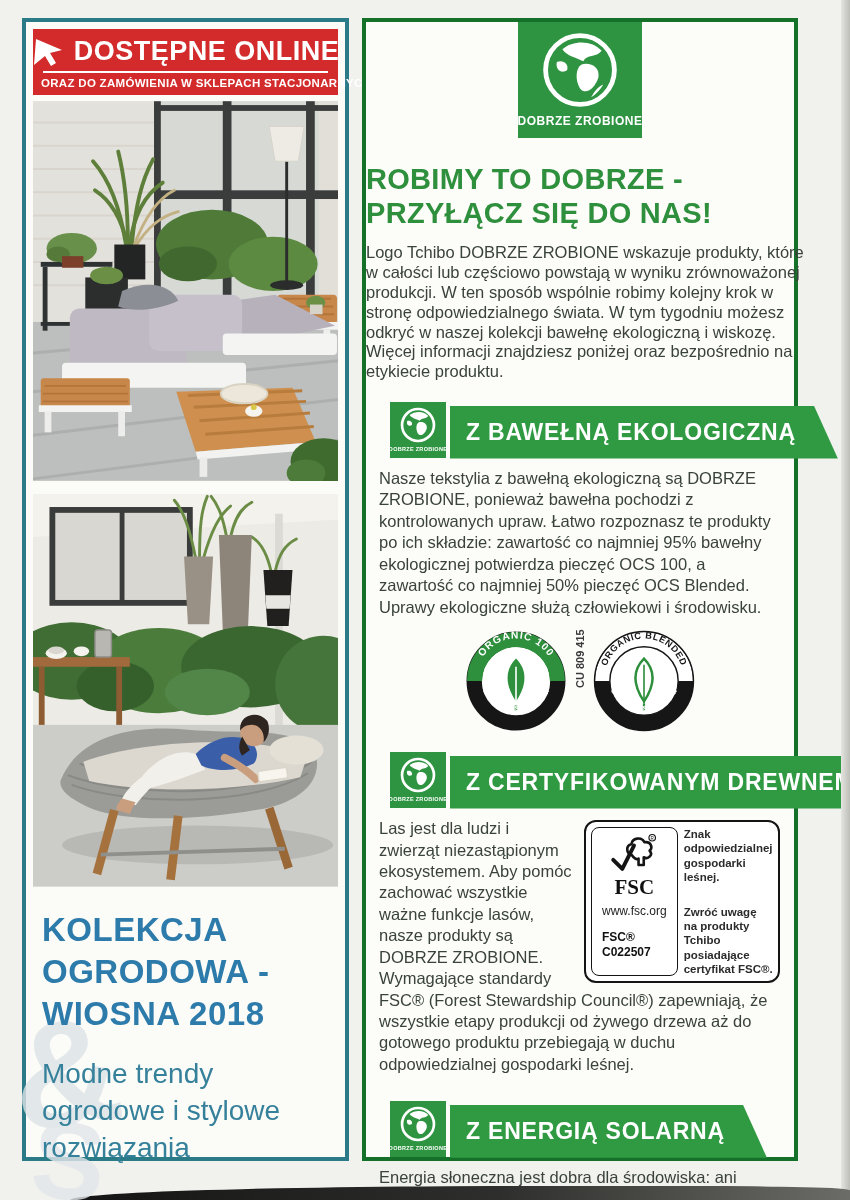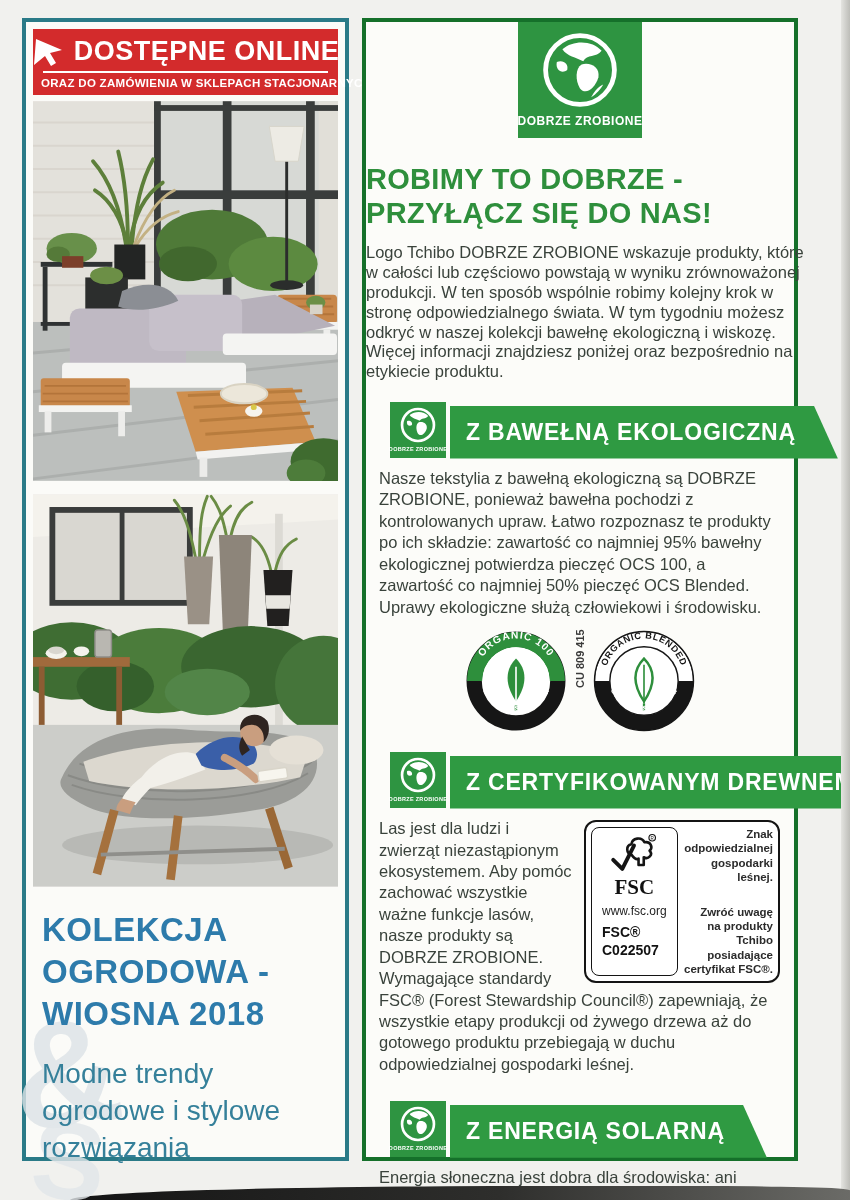--- a/index.html
+++ b/index.html
@@ -72,23 +72,23 @@
     border:2.5px solid #141414;border-radius:12px;display:flex;gap:6px;
     padding:5px;box-sizing:border-box;
   }
   .fsc-left{
     flex:0 0 84px;border:1.5px solid #141414;border-radius:8px;
     display:flex;flex-direction:column;align-items:center;padding:3px 10px;box-sizing:border-box;
   }
   .fsc-left svg{width:52px;height:46px;}
   .fsc-acronym{font-family:"Liberation Serif", serif;font-weight:bold;font-size:21px;color:#111;line-height:1;}
   .fsc-url{font-size:12px;color:#222;margin-top:6px;}
-  .fsc-license{font-size:14px;font-weight:bold;color:#111;margin-top:3px;}
+  .fsc-license{font-size:12px;font-weight:bold;color:#111;margin-top:10px;}
   .fsc-right{flex:1;display:flex;flex-direction:column;justify-content:center;gap:20px;
-    text-align:right;font-weight:bold;font-size:11.5px;line-height:1.25;color:#2b2b2b;}
+    text-align:left;font-weight:bold;font-size:11.5px;line-height:1.25;color:#2b2b2b;}
   .clearfix::after{content:"";display:block;clear:both;}
 </style>
 </head>
 <body>
 
 <div class="left-box">
   <span class="watermark">&amp;</span>
   <span class="watermark2">S</span>
 
   <div class="red-banner">

